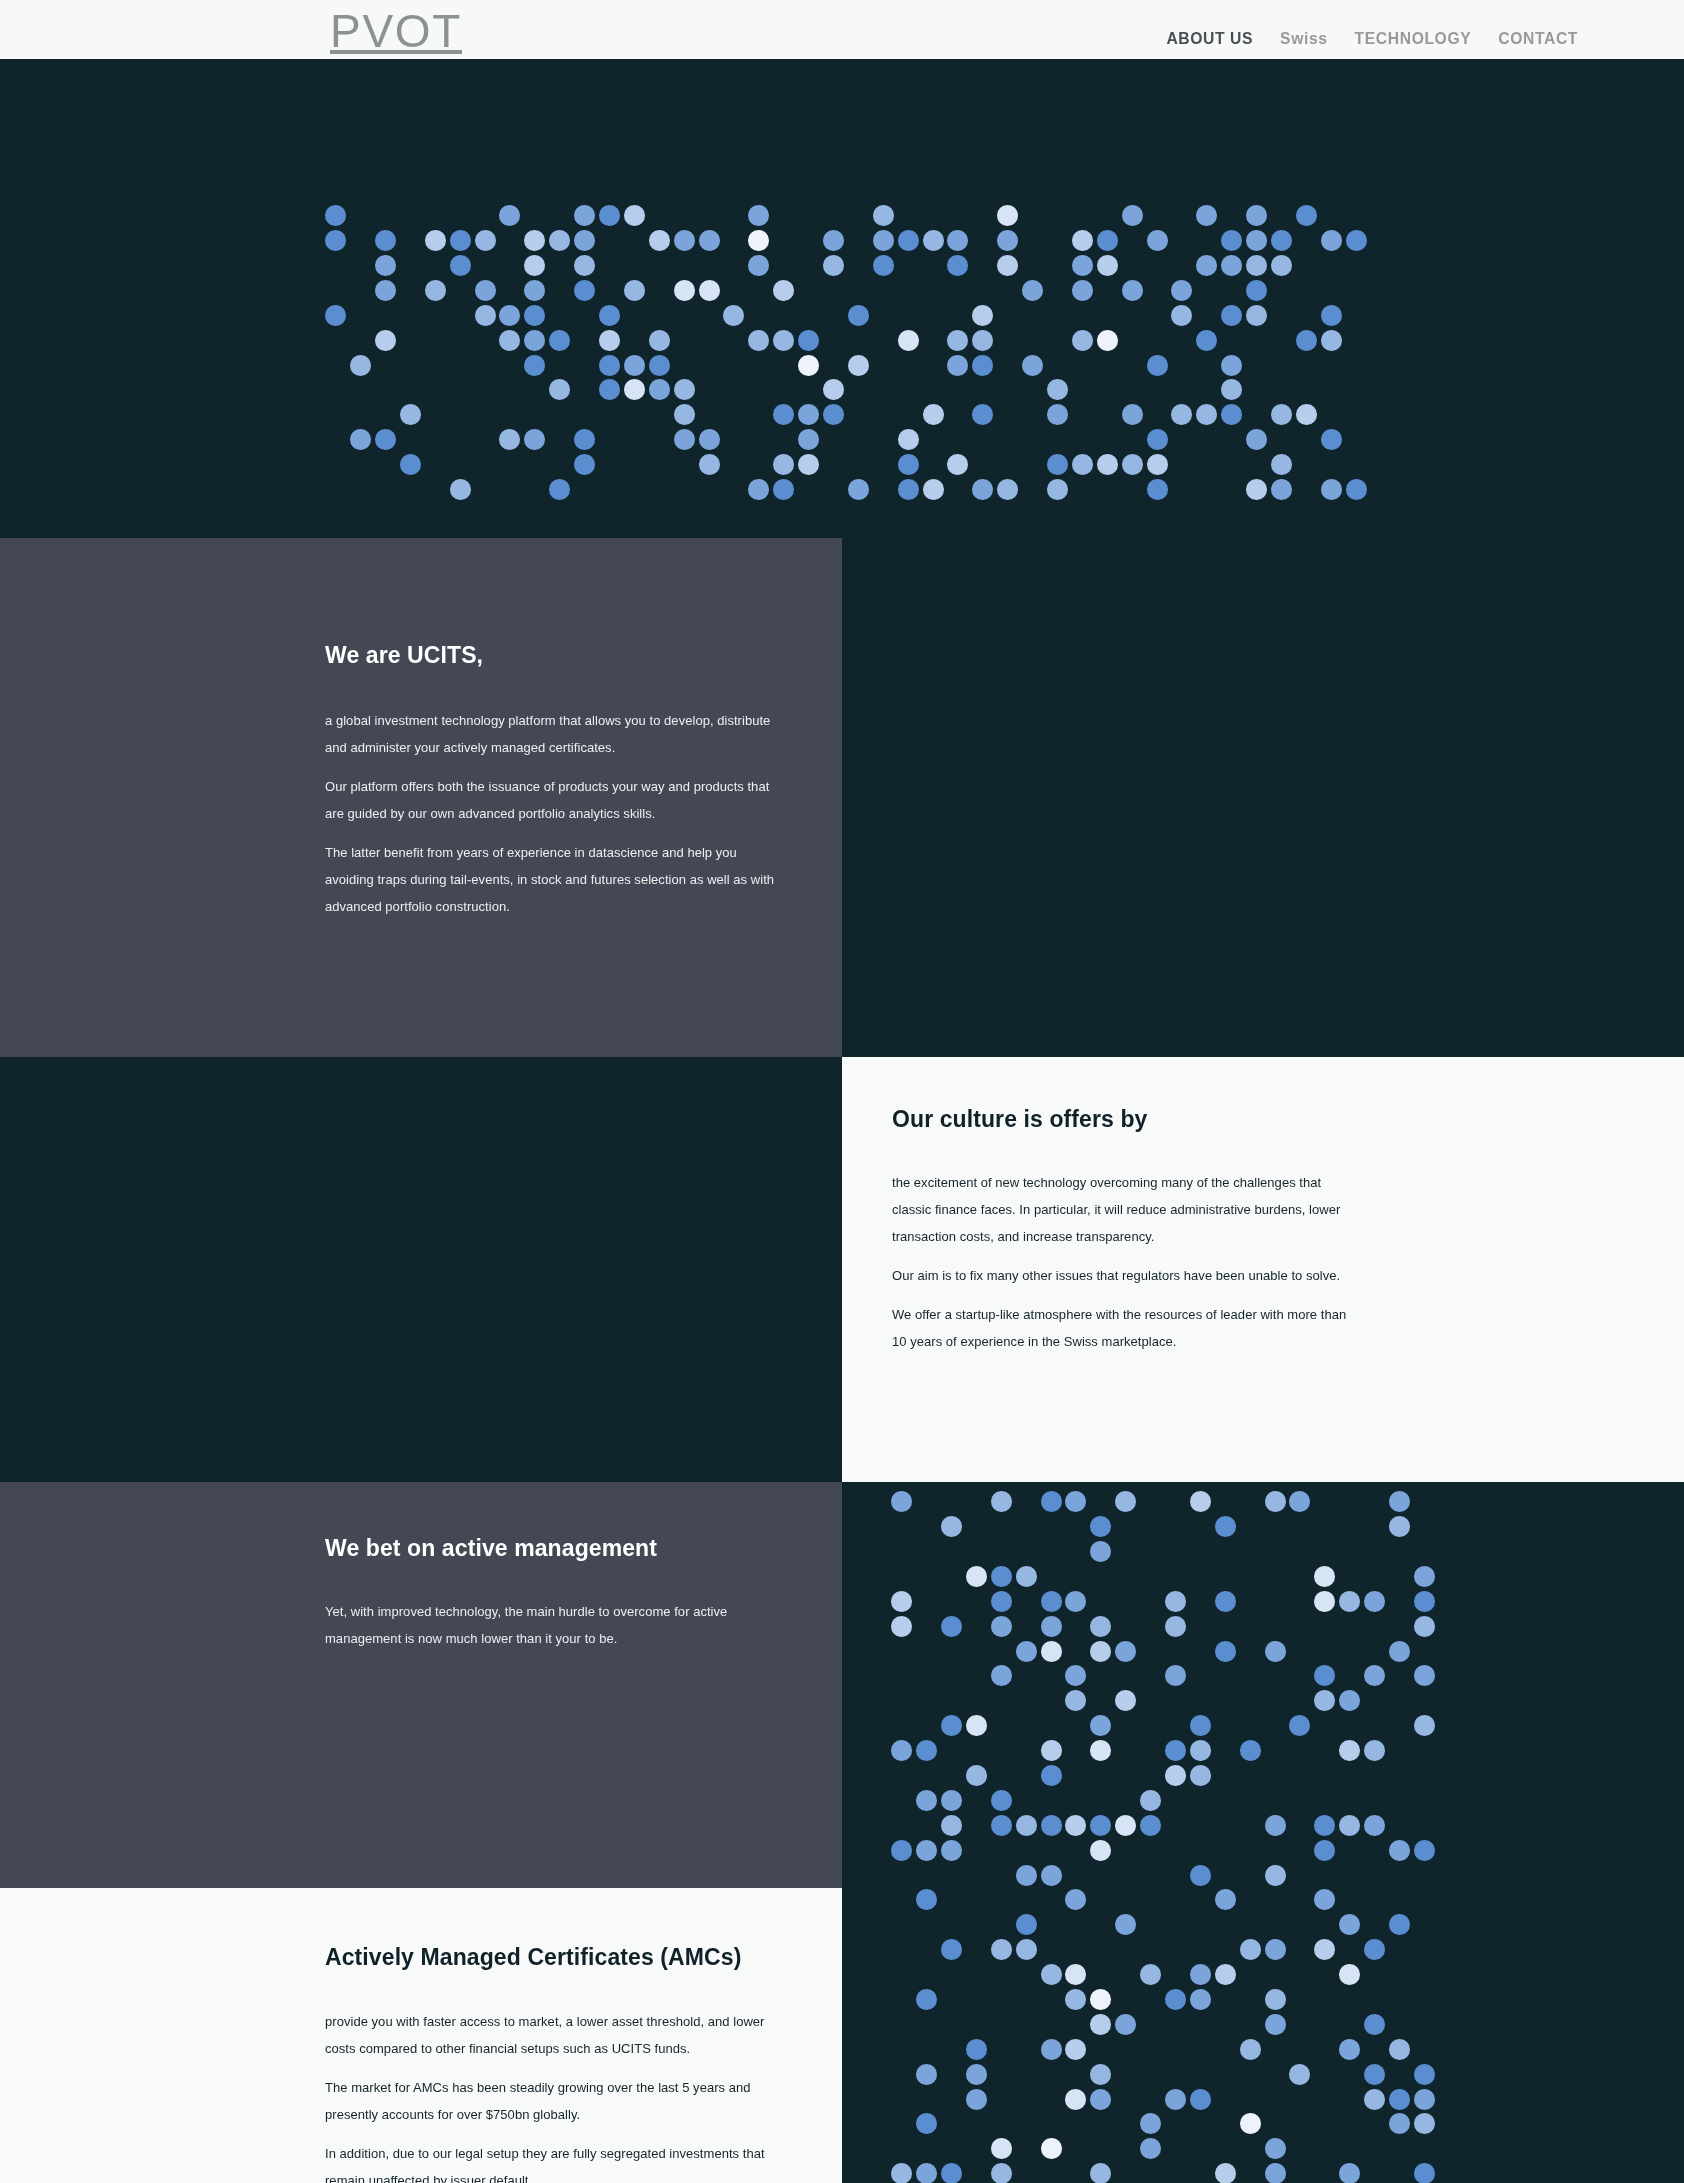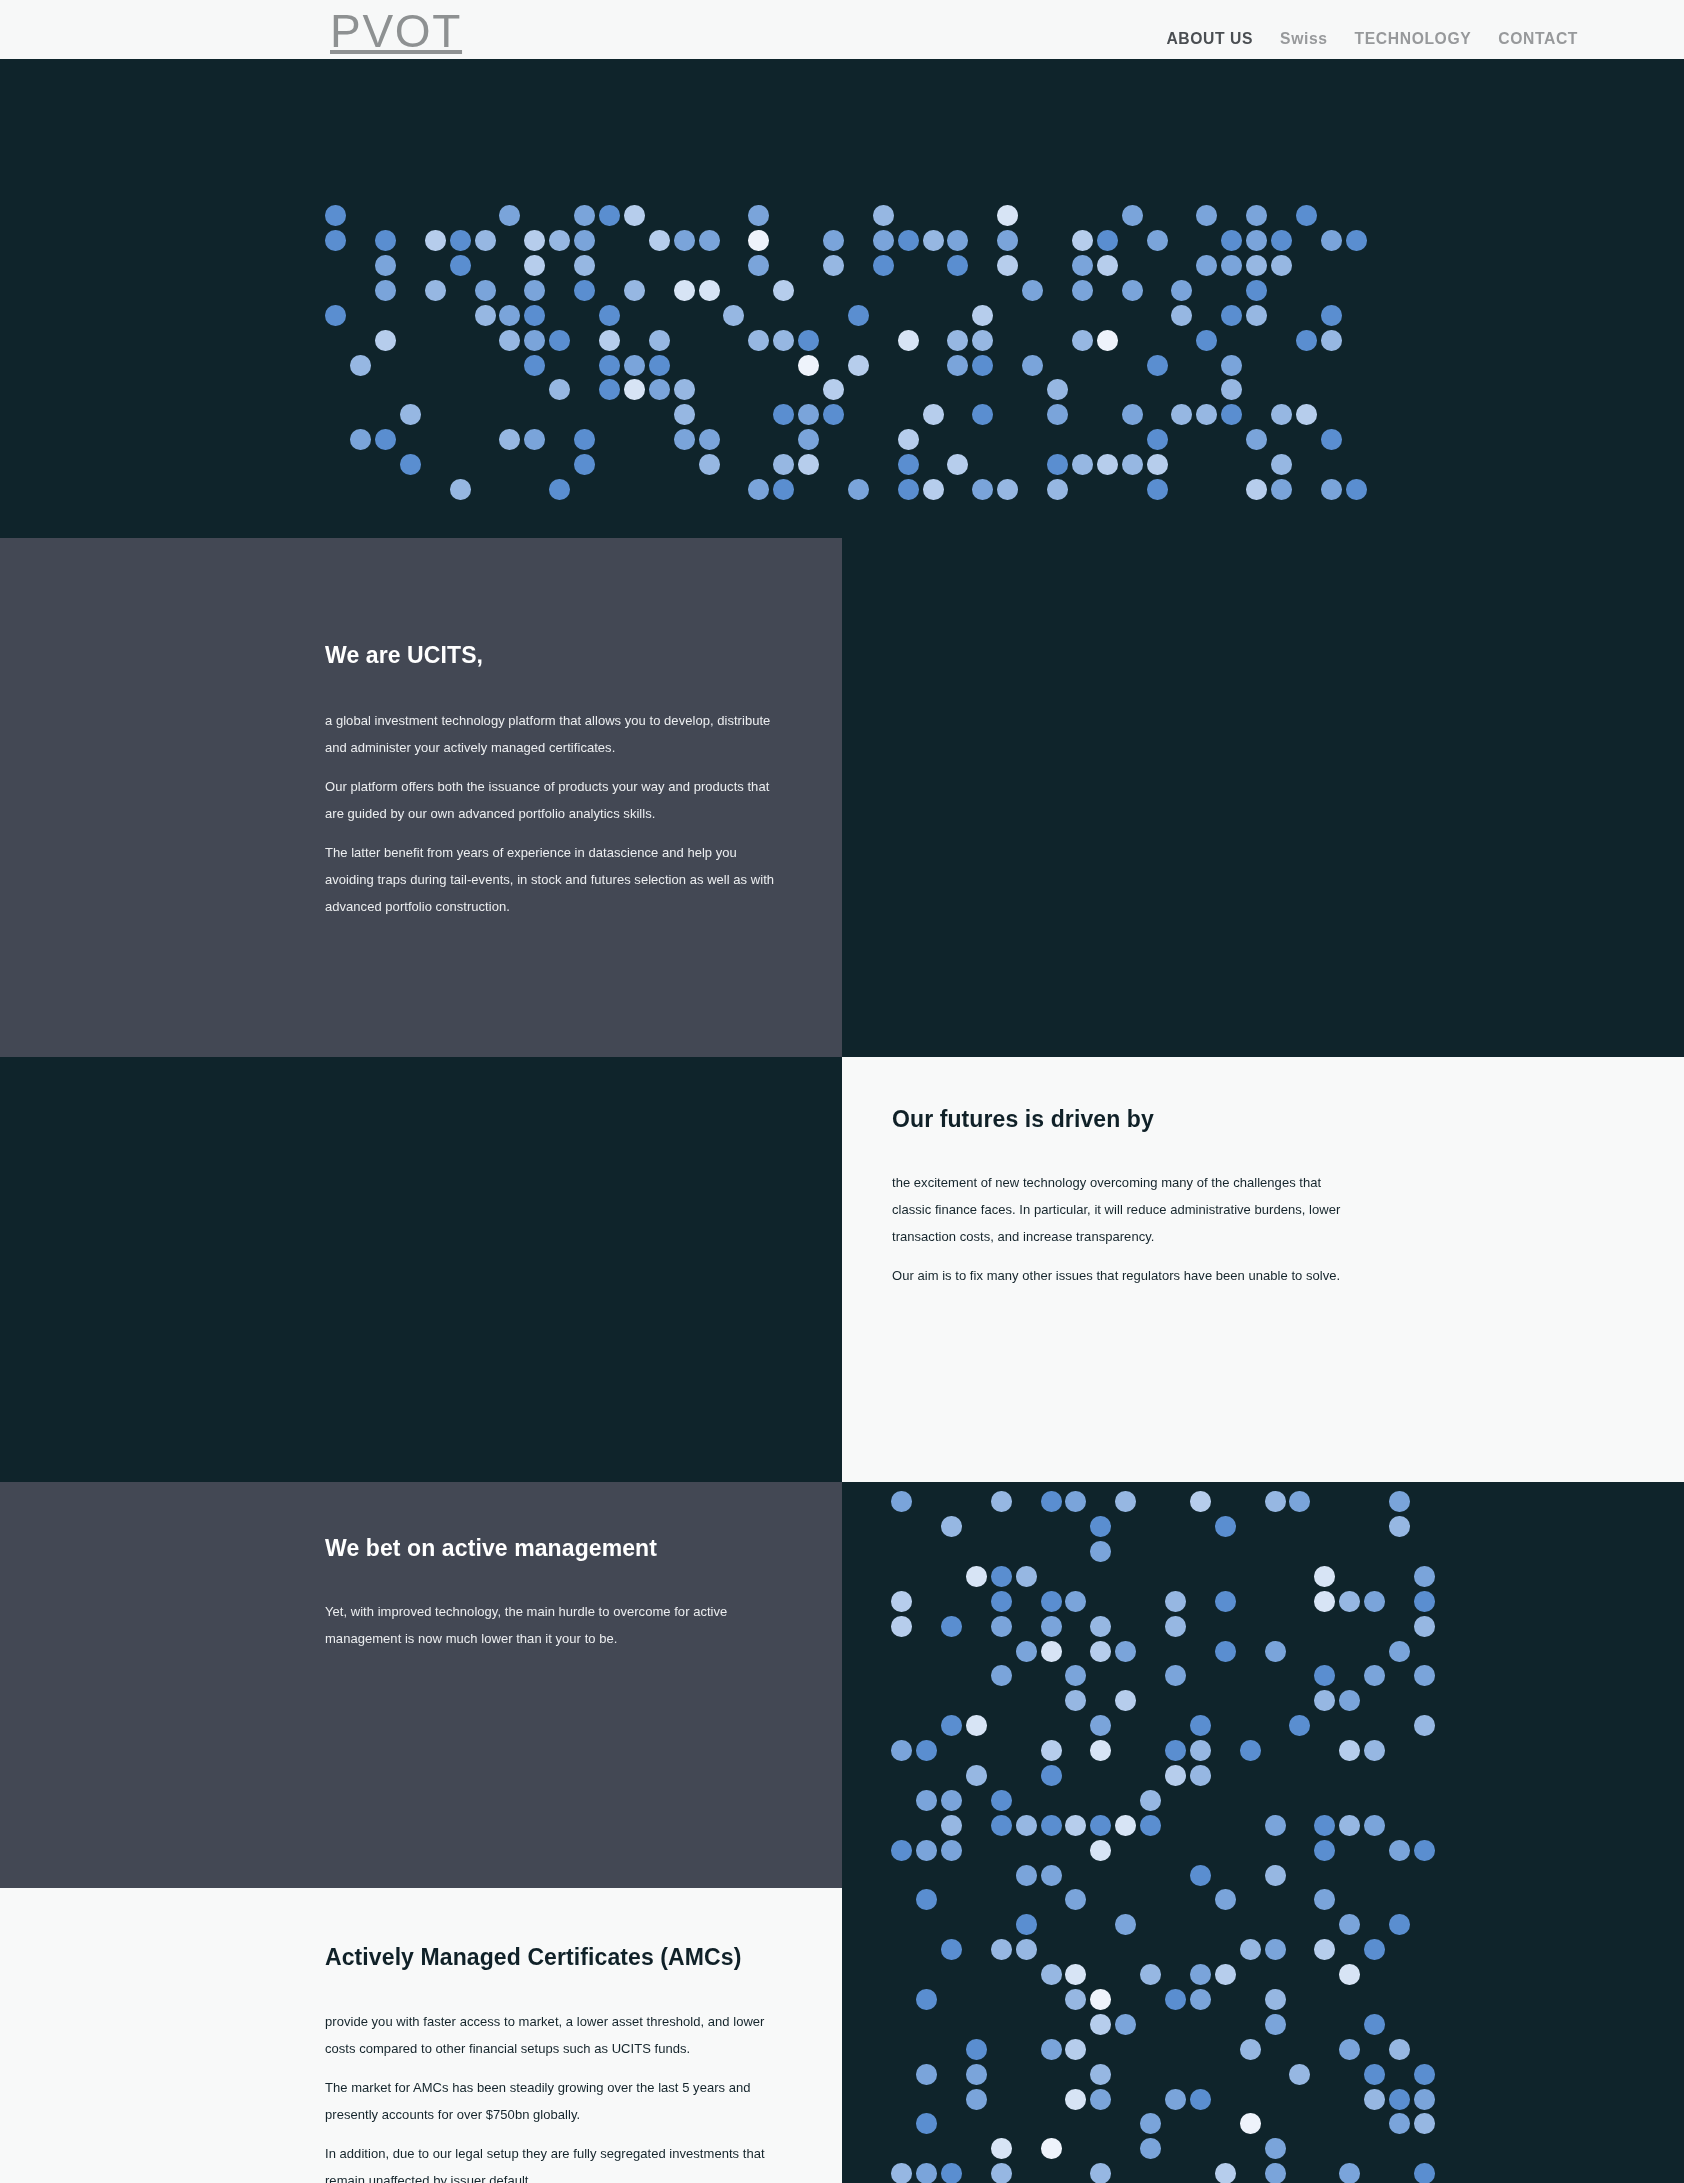--- a/index.html
+++ b/index.html
@@ -356,24 +356,25 @@
   <div class="s1 on-slate">
     <h2 class="sec-title">We are UCITS,</h2>
     <div class="sec-body">
       <p>a global investment technology platform that allows you to develop, distribute and administer your actively managed certificates.</p>
       <p>Our platform offers both the issuance of products your way and products that are guided by our own advanced portfolio analytics skills.</p>
       <p>The latter benefit from years of experience in datascience and help you avoiding traps during tail-events, in stock and futures selection as well as with advanced portfolio construction.</p>
     </div>
   </div>
 
   <div class="s2 on-light">
-    <h2 class="sec-title">Our futures is driven by</h2>
+    <h2 class="sec-title">Our culture is offers by</h2>
     <div class="sec-body">
       <p>the excitement of new technology overcoming many of the challenges that classic finance faces. In particular, it will reduce administrative burdens, lower transaction costs, and increase transparency.</p>
       <p>Our aim is to fix many other issues that regulators have been unable to solve.</p>
+      <p>We offer a startup-like atmosphere with the resources of leader with more than 10 years of experience in the Swiss marketplace.</p>
     </div>
   </div>
 
   <div class="s3 on-slate">
     <h2 class="sec-title">We bet on active management</h2>
     <div class="sec-body">
       <p>Yet, with improved technology, the main hurdle to overcome for active management is now much lower than it your to be.</p>
     </div>
   </div>
 

